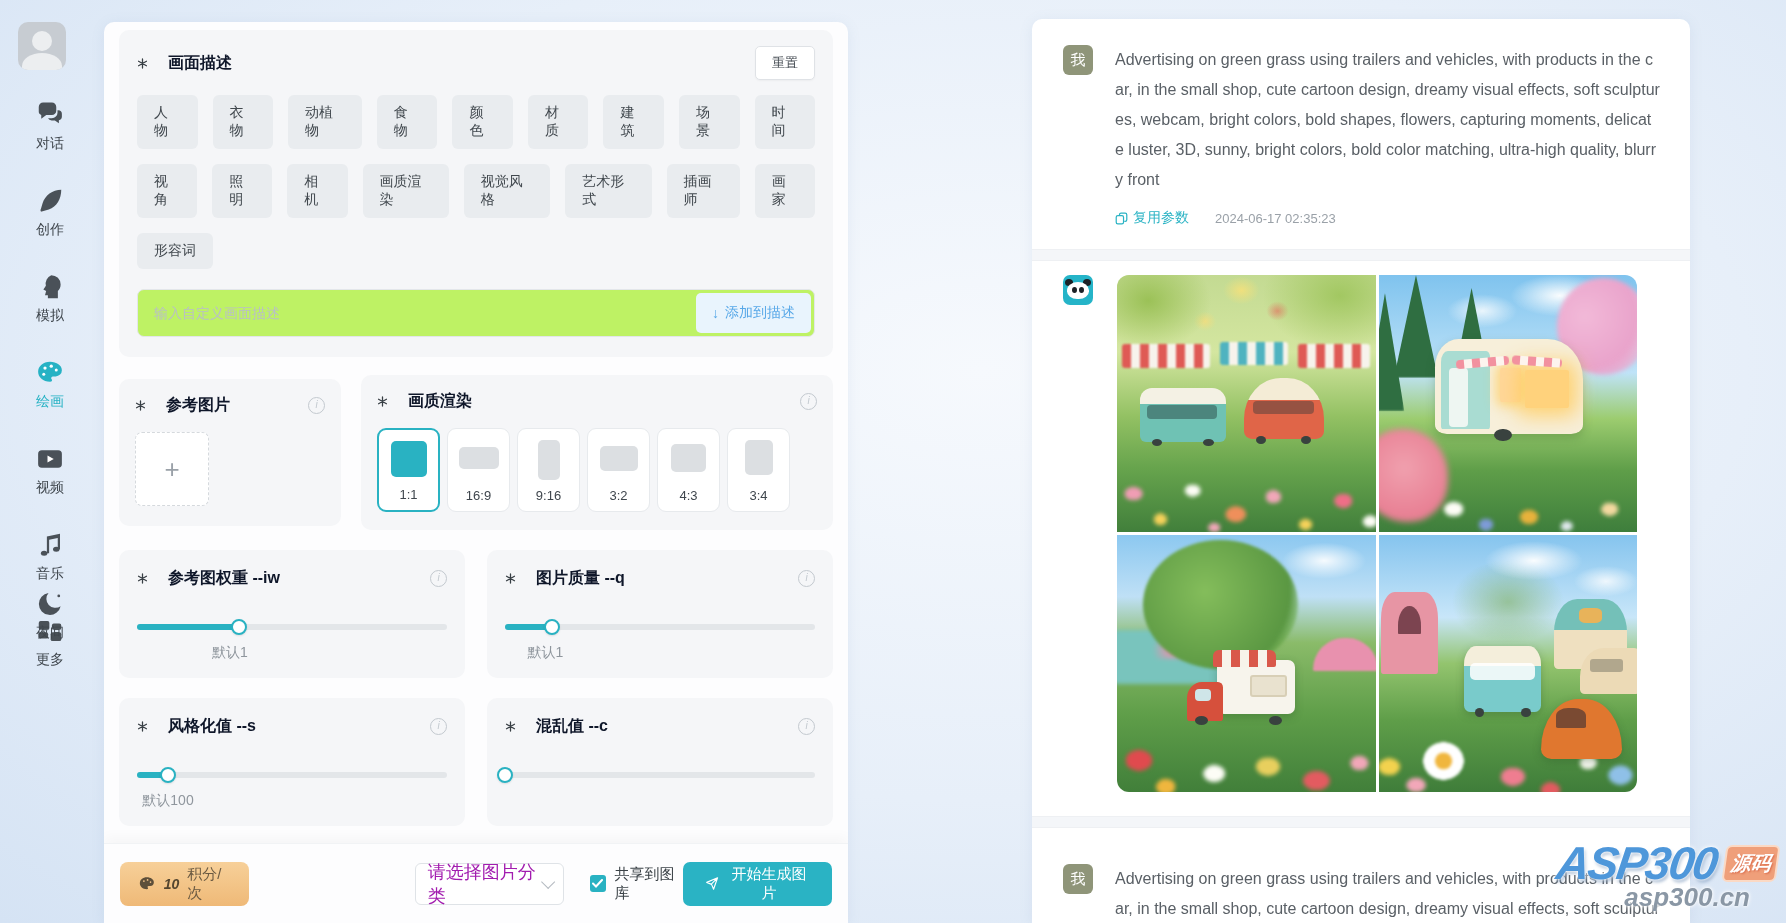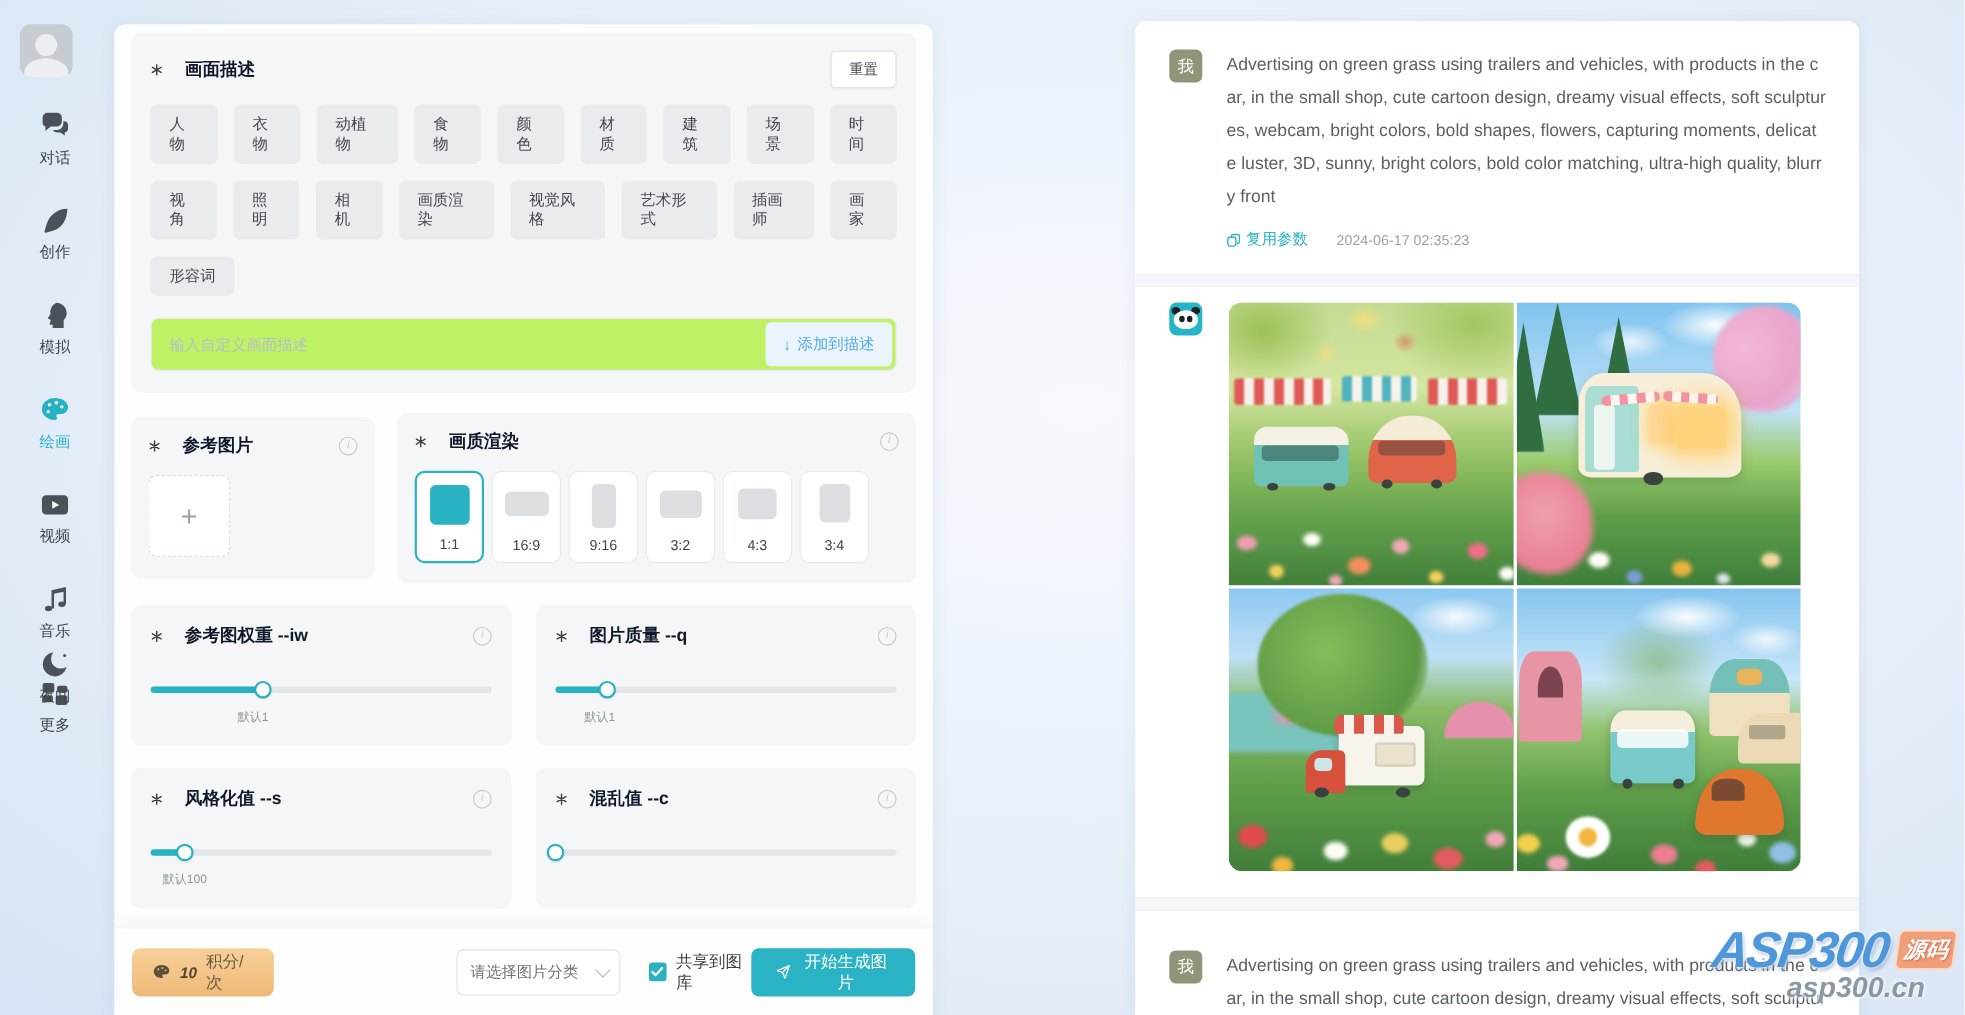--- a/index.html
+++ b/index.html
@@ -54,31 +54,31 @@
   .ratio-tile.selected .shape{background:#29b2c2;}
   .s11{width:36px;height:36px;} .s169{width:40px;height:22px;margin-top:7px;} .s916{width:22px;height:40px;}
   .s32{width:38px;height:25px;margin-top:6px;} .s43{width:35px;height:28px;margin-top:4px;} .s34{width:28px;height:35px;}
   .slider-row{display:flex;gap:22px;margin-top:20px;}
   .slider-card{flex:1;padding:18px 18px 16px 18px;box-sizing:border-box;height:128px;}
   .slider{position:relative;margin-top:30px;height:16px;}
   .track{position:absolute;left:0;right:0;top:5px;height:6px;border-radius:3px;background:#e3e6e9;}
   .fill{position:absolute;left:0;top:5px;height:6px;border-radius:3px;background:#29b2c2;}
   .handle{position:absolute;top:0;width:16px;height:16px;background:#fff;border:2px solid #29b2c2;
     border-radius:50%;box-sizing:border-box;transform:translateX(-50%);cursor:pointer;box-shadow:0 1px 2px rgba(0,0,0,.1);}
-  .def-label{position:relative;margin-top:9px;font-size:11px;color:#8f969d;height:16px;text-decoration:underline;}
+  .def-label{position:relative;margin-top:9px;font-size:14px;color:#8f969d;height:16px;text-decoration:underline;}
   .def-label span{position:absolute;transform:translateX(-50%);white-space:nowrap;}
   .lp-footer{position:absolute;left:0;right:0;bottom:0;height:80px;background:#fdfdfe;border-top:1px solid #f1f3f5;
     box-shadow:0 -6px 12px rgba(0,0,0,.03);display:flex;align-items:center;padding:0 16px;box-sizing:border-box;}
   .credit-badge{display:flex;align-items:center;gap:8px;background:linear-gradient(#f7d099,#efb977);
     border-radius:8px;height:44px;padding:0 18px;color:#6b5a42;font-size:15px;}
   .credit-badge b{font-size:14px;color:#53452f;font-style:italic;}
   .palette-ic{width:20px;height:20px;fill:#5d4f3a;}
   .category-select{margin-left:166px;width:160px;height:42px;background:#fff;border:1px solid #dfe3e7;border-radius:6px;
     display:flex;align-items:center;padding:0 12px;box-sizing:border-box;cursor:pointer;}
-  .category-select .sel-text{flex:1;font-size:14px;color:#737373;}
+  .category-select .sel-text{flex:1;font-size:18px;color:#a21caf;}
   .chev{width:9px;height:9px;border-right:1.6px solid #b4bac1;border-bottom:1.6px solid #b4bac1;
     transform:rotate(45deg) translateY(-3px);}
   .share-wrap{display:flex;align-items:center;gap:9px;margin-left:26px;cursor:pointer;}
   .checkbox{width:17px;height:17px;background:#29b2c2;border-radius:3px;display:flex;align-items:center;justify-content:center;}
   .share-label{font-size:15px;color:#3b4247;}
   .generate-btn{margin-left:auto;background:#2ab3c4;color:#fff;border:none;border-radius:7px;height:44px;
     padding:0 22px;font-size:15px;display:flex;align-items:center;gap:9px;cursor:pointer;}
   
   .right-panel{position:absolute;left:1032px;top:19px;width:658px;height:904px;background:#fff;
     border-radius:10px 10px 0 0;box-shadow:0 2px 14px rgba(100,130,170,.10);overflow:hidden;}

